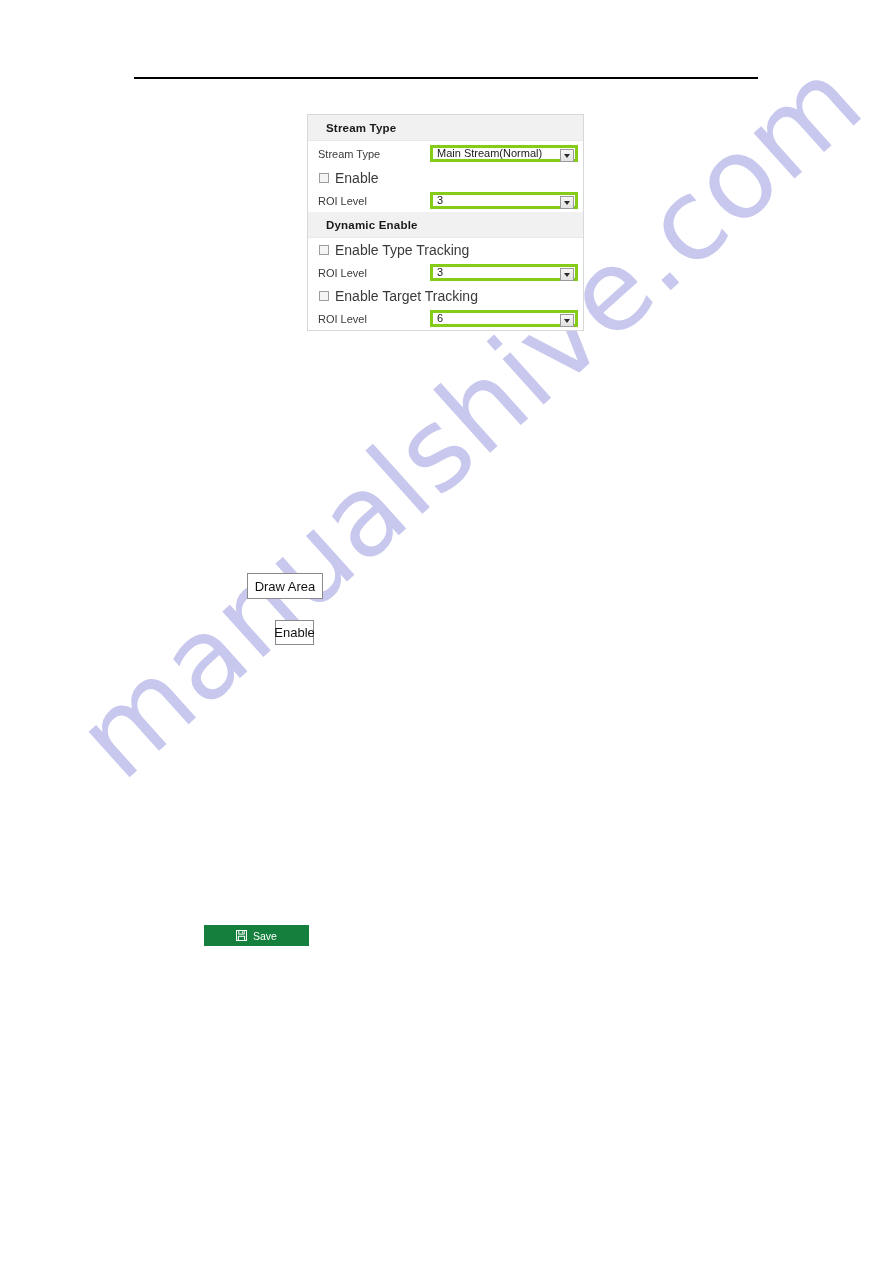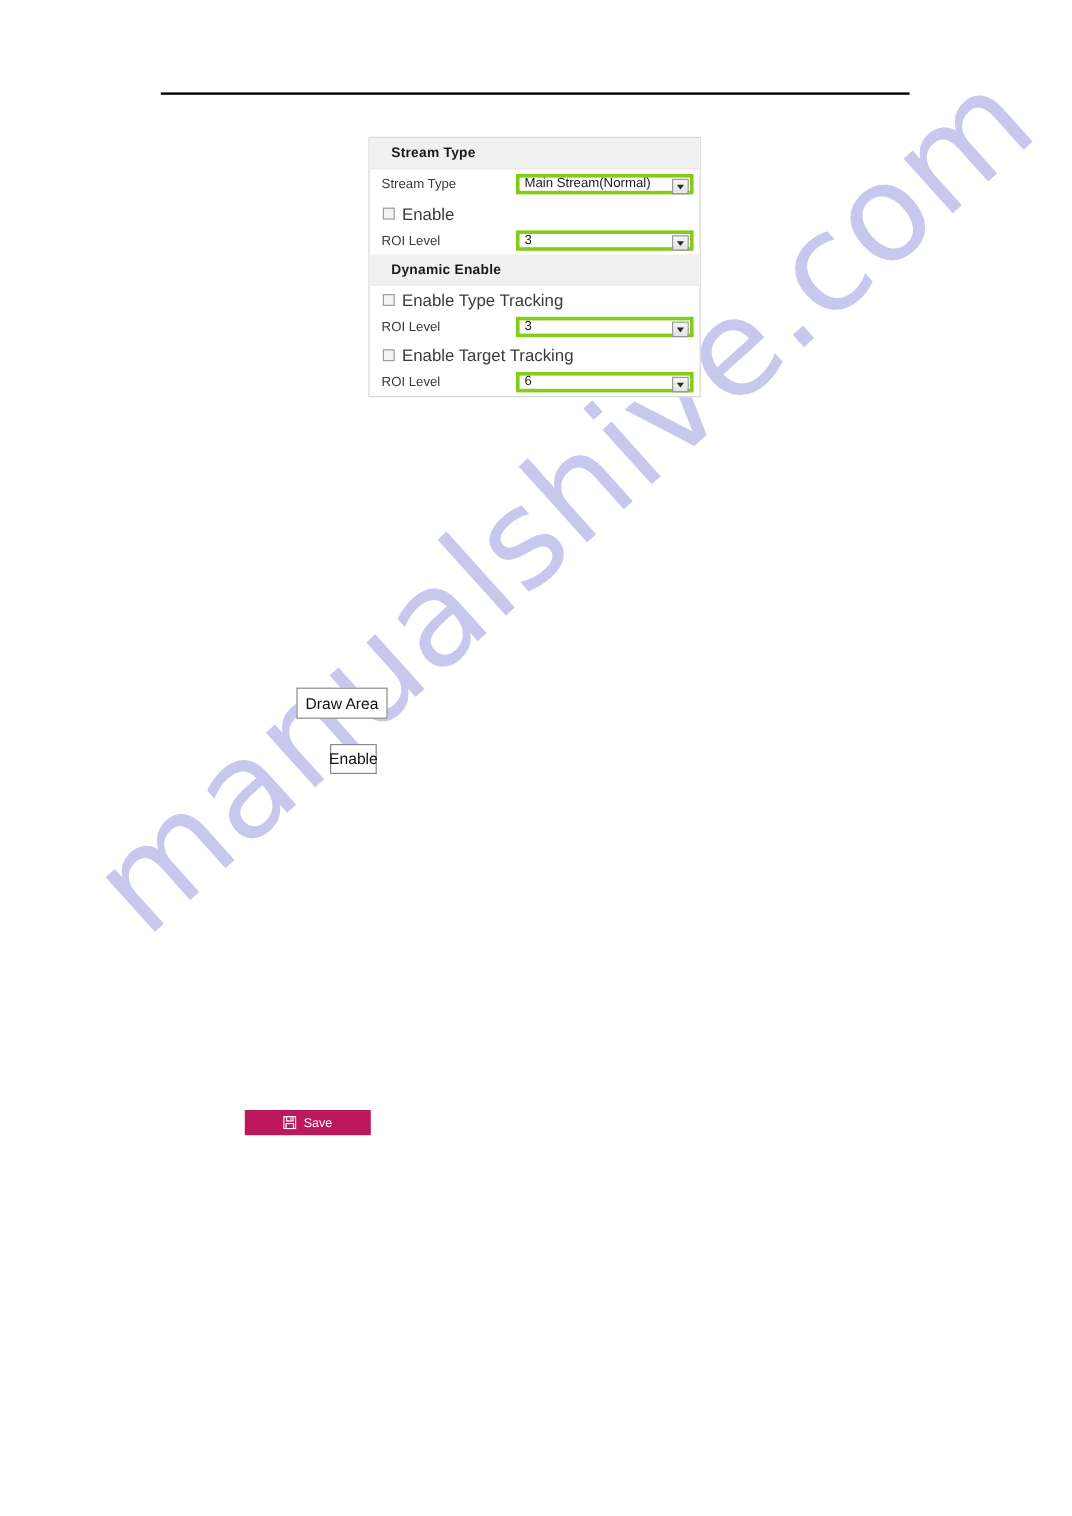--- a/index.html
+++ b/index.html
@@ -202,21 +202,21 @@
     width: 39px;
     height: 25px;
   }
 
   .save-btn {
     position: absolute;
     left: 204px;
     top: 925px;
     width: 105px;
     height: 21px;
-    background: #be185d;
+    background: #15803d;
     border: none;
     display: flex;
     align-items: center;
     justify-content: center;
     gap: 6px;
     cursor: pointer;
     padding: 0;
   }
   .save-btn .save-icon {
     display: inline-flex;

